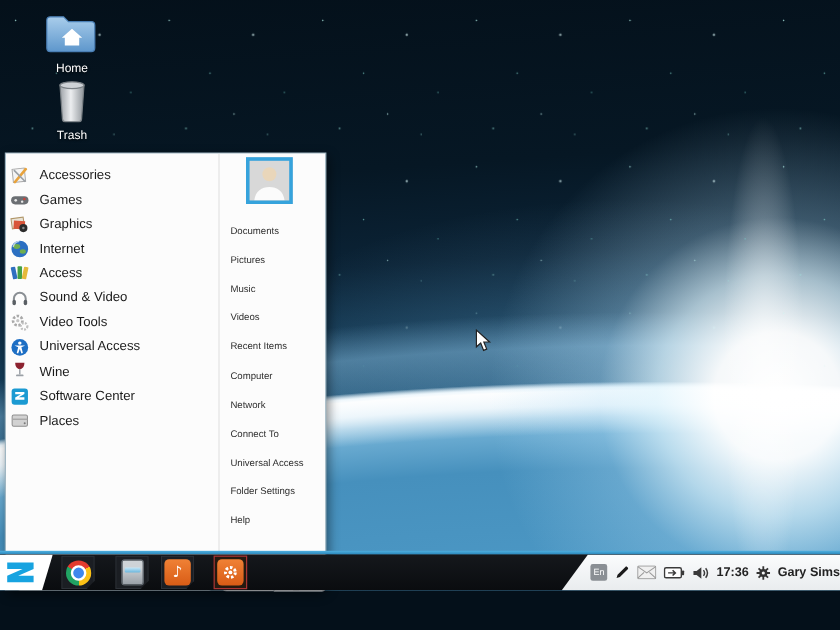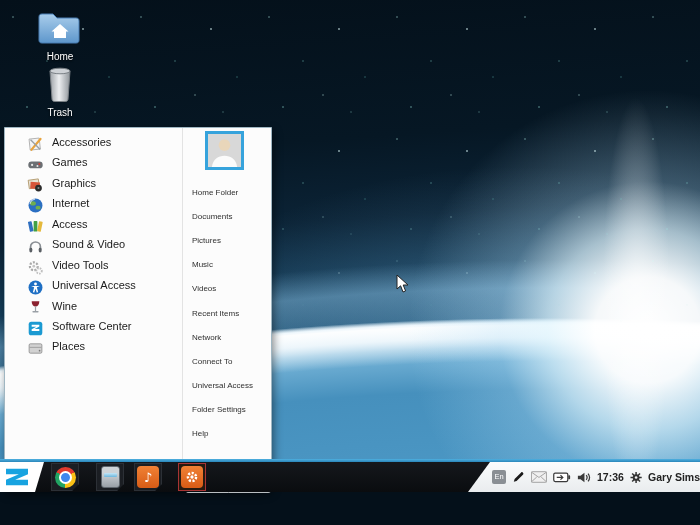--- a/index.html
+++ b/index.html
@@ -34,21 +34,21 @@
   #icon-home{left:32px;top:10px;}
   #icon-trash{left:32px;top:66px;}
   .desk-label{display:block;margin-top:1px;font-size:10px;color:#fff;text-shadow:0 1px 2px rgba(0,0,0,.9);}
 
   
   .menu-panel{position:absolute;left:4px;top:127px;width:268px;height:365px;z-index:5;
     background:#fcfcfc;border:1px solid #9fb6c2;border-radius:0 0 9px 0;
     box-shadow:2px 3px 9px rgba(0,0,0,.45);box-sizing:border-box;}
   .menu-left{position:absolute;left:0;top:0;bottom:0;width:177px;border-right:1px solid #e3e3e3;}
   .cat-list{position:absolute;left:0;top:8px;width:100%;}
-  .cat{height:20.45px;display:flex;align-items:flex-start;gap:8px;padding-left:22px;cursor:default;}
+  .cat{height:20.45px;display:flex;align-items:center;gap:8px;padding-left:3px;cursor:default;}
   .cat svg{width:17px;height:17px;flex:0 0 17px;}
   .cat span{font-size:11px;color:#1b1b1b;}
   .menu-search{position:absolute;left:9px;top:352px;width:163px;height:12px;border:1px solid #c8cdd0;border-radius:3px;background:#fff;box-sizing:border-box;font-size:9px;padding:0 4px;outline:none;}
   .menu-right{position:absolute;left:178px;top:0;width:89px;bottom:0;}
   .avatar{position:absolute;left:22px;top:3px;width:39px;height:39px;border:3px solid #36a3dc;box-sizing:border-box;background:#d8d8d8;overflow:hidden;}
   .place-list{position:absolute;left:0;top:52px;width:100%;}
   .place{height:24.2px;display:flex;align-items:center;padding-left:9px;font-size:8px;color:#2f2f2f;cursor:default;}
   .session-buttons{position:absolute;left:2px;top:351px;width:87px;height:14px;display:flex;}
   .sb{flex:1;background:#fdfdfd;border:1px solid #b9bec2;margin:0;padding:0;display:flex;align-items:center;justify-content:center;cursor:default;}
   .sb:first-child{border-radius:4px 0 0 4px;border-right:none;}
@@ -214,26 +214,26 @@
 
     <div class="menu-right">
       <div class="avatar">
         <svg width="33" height="33" viewBox="0 0 34 34">
           <rect width="34" height="34" fill="#d8d8d8"></rect>
           <circle cx="17" cy="11.5" r="6" fill="#e9d6ba"></circle>
           <path d="M4 34c1-8 6.5-11.5 13-11.5S29 26 30 34z" fill="#fbfbfb"></path>
         </svg>
       </div>
       <div class="place-list">
-        <div class="place">Home Folder</div>
         <div class="place">Documents</div>
         <div class="place">Pictures</div>
         <div class="place">Music</div>
         <div class="place">Videos</div>
         <div class="place">Recent Items</div>
+        <div class="place">Computer</div>
         <div class="place">Network</div>
         <div class="place">Connect To</div>
         <div class="place">Universal Access</div>
         <div class="place">Folder Settings</div>
         <div class="place">Help</div>
       </div>
       <div class="session-buttons">
         <button class="sb">
           <svg width="12" height="12" viewBox="0 0 16 16">
               <path d="M8 1.5v6" stroke="#555" stroke-width="1.8" stroke-linecap="round" fill="none"></path>

